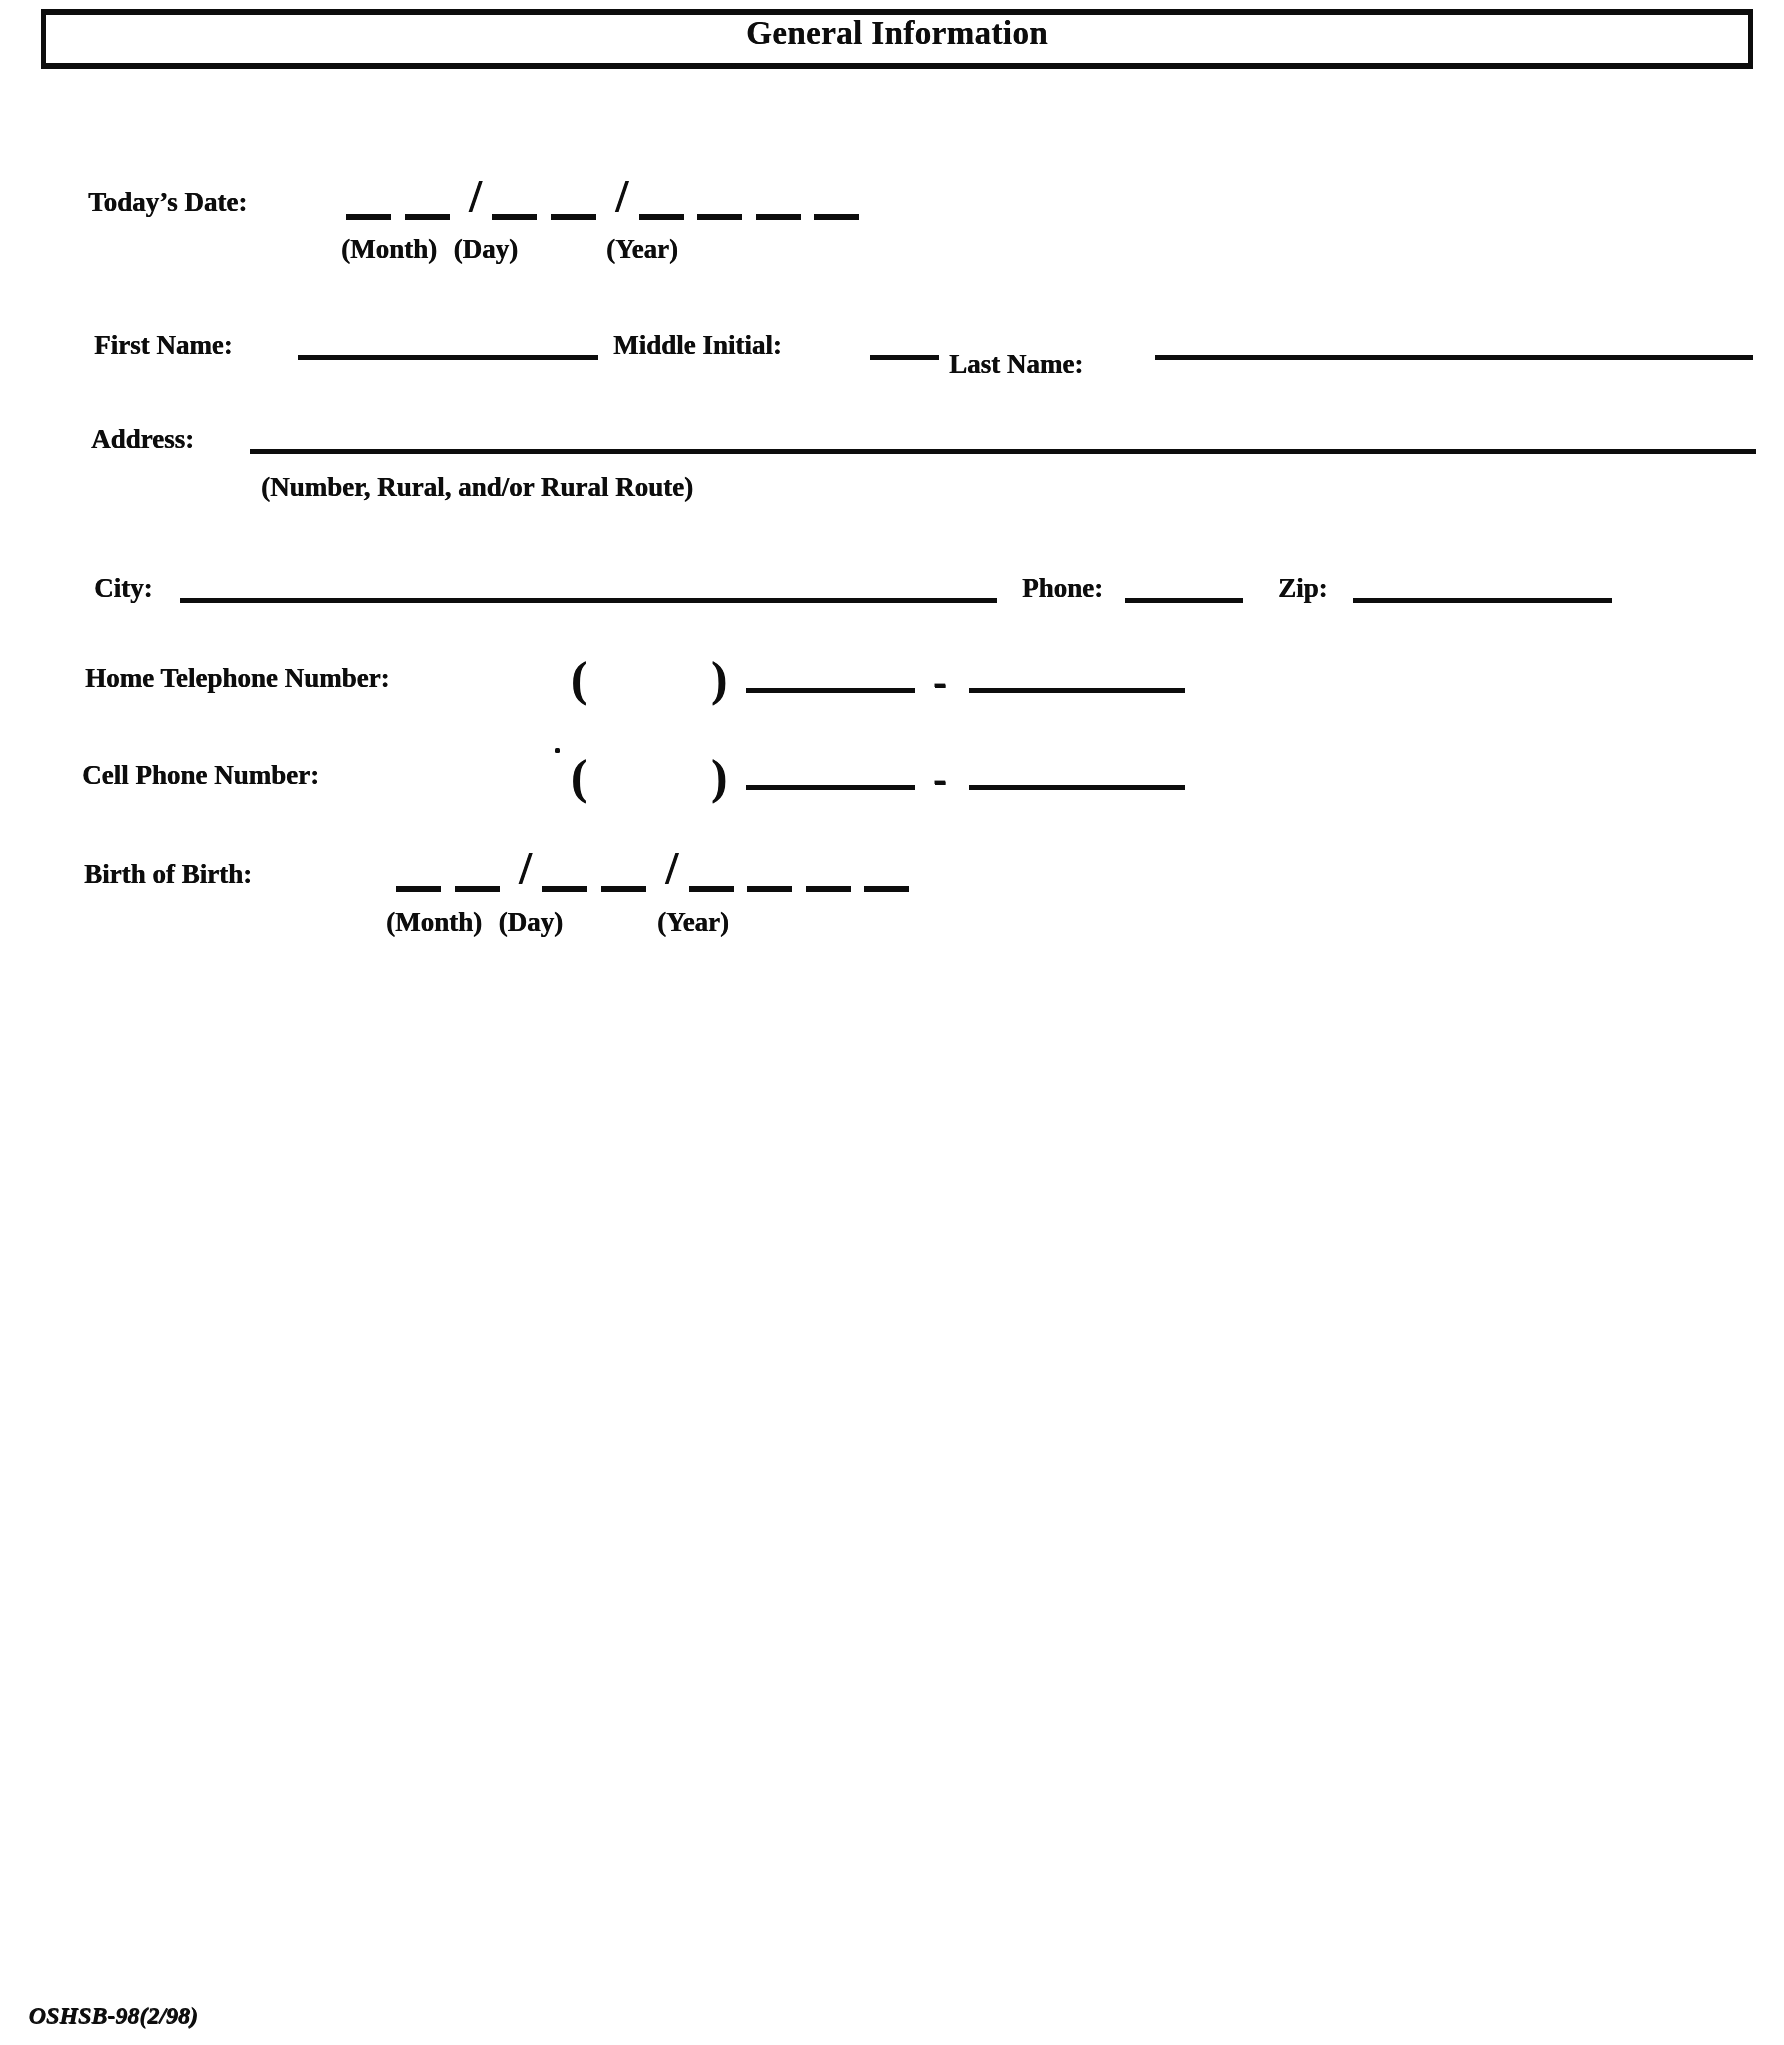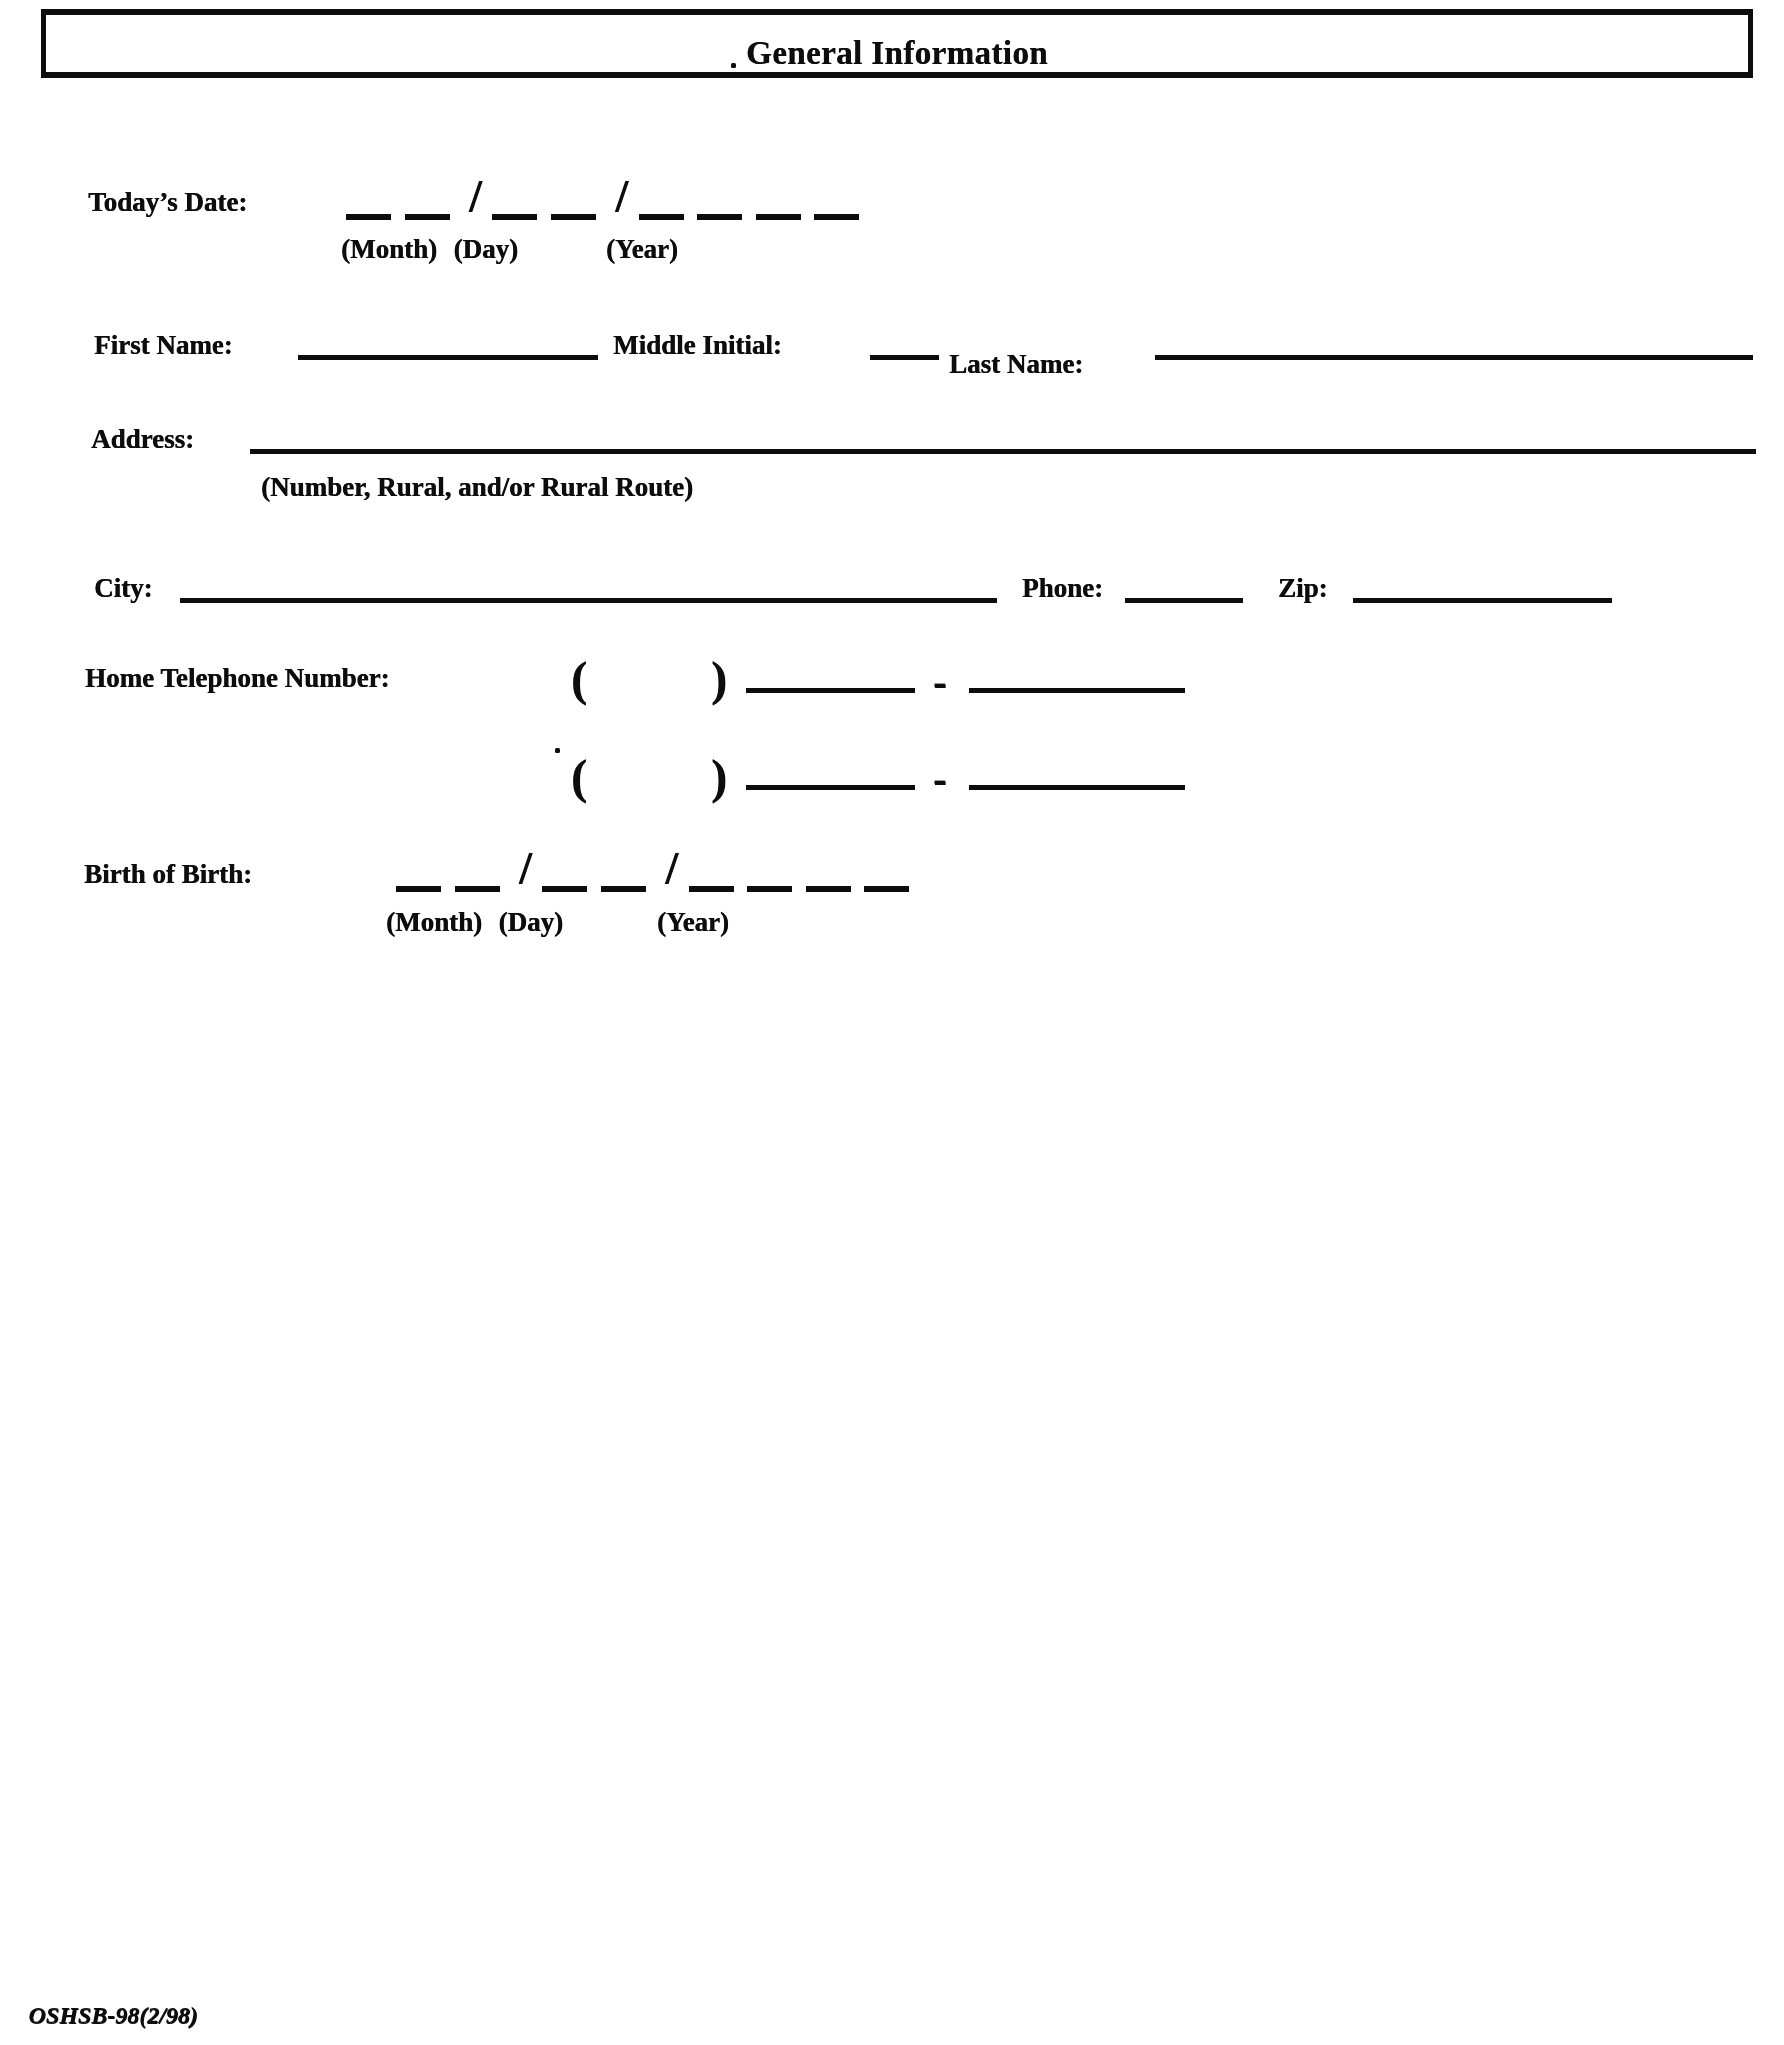--- a/index.html
+++ b/index.html
@@ -11,24 +11,24 @@
     height: 2046px;
     background: var(--paper);
     overflow: hidden;
     font-family: "Liberation Serif", "DejaVu Serif", serif;
     font-weight: bold;
     color: var(--ink);
   }
   .title-box {
     position: absolute;
     left: 41px; top: 9px;
-    width: 1712px; height: 69px;
+    width: 1712px; height: 60px;
     border: 6.7px solid var(--ink);
     border-left-width: 5.2px; border-right-width: 5.2px;
-    display: flex; align-items: flex-end; justify-content: center;
+    display: flex; align-items: flex-start; justify-content: center;
   }
   .title-box span {
     font-size: 33px; letter-spacing: 0.4px;
     text-shadow: 0.4px 0.4px 0 currentColor;
   }
   .lbl {
     position: absolute;
     font-size: 27px; line-height: 48px;
     white-space: nowrap;
     text-shadow: 0.4px 0.4px 0 currentColor;
@@ -130,20 +130,21 @@
   <div class="lbl" style="left:1278px; top:564px;">Zip:</div>
   <div class="bline" style="left:1353px; top:564px; width:259px;"></div>
 
   <div class="lbl" style="left:85px; top:654px;">Home Telephone Number:</div>
   <span class="paren" style="left:571px; top:655px;">(</span>
   <span class="paren" style="left:711px; top:655px;">)</span>
   <div class="bline" style="left:746px; top:654px; width:169px;"></div>
   <span class="hyph" style="left:933px; top:657px;">-</span>
   <div class="bline" style="left:969px; top:654px; width:216px;"></div>
 
+  <div class="lbl" style="left:82px; top:751px;">Cell Phone Number:</div>
   <span class="paren" style="left:571px; top:753px;">(</span>
   <span class="paren" style="left:711px; top:753px;">)</span>
   <div class="bline" style="left:746px; top:751px; width:169px;"></div>
   <span class="hyph" style="left:933px; top:754px;">-</span>
   <div class="bline" style="left:969px; top:751px; width:216px;"></div>
   <div class="speck" style="left:555px; top:748px;"></div>
 
   <div class="lbl" style="left:84px; top:850px;">Birth of Birth:</div>
   <div class="dgroup" style="left:396px; top:850px;">
     <span class="dseg"></span>

